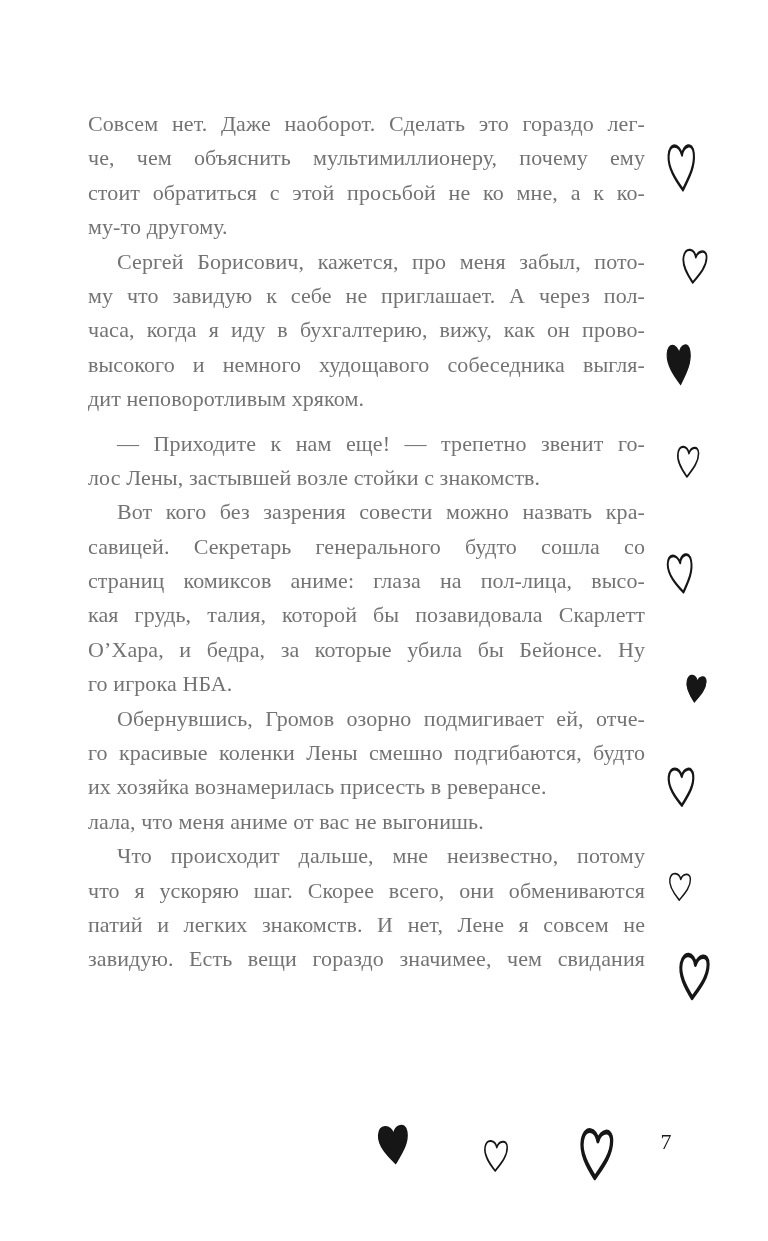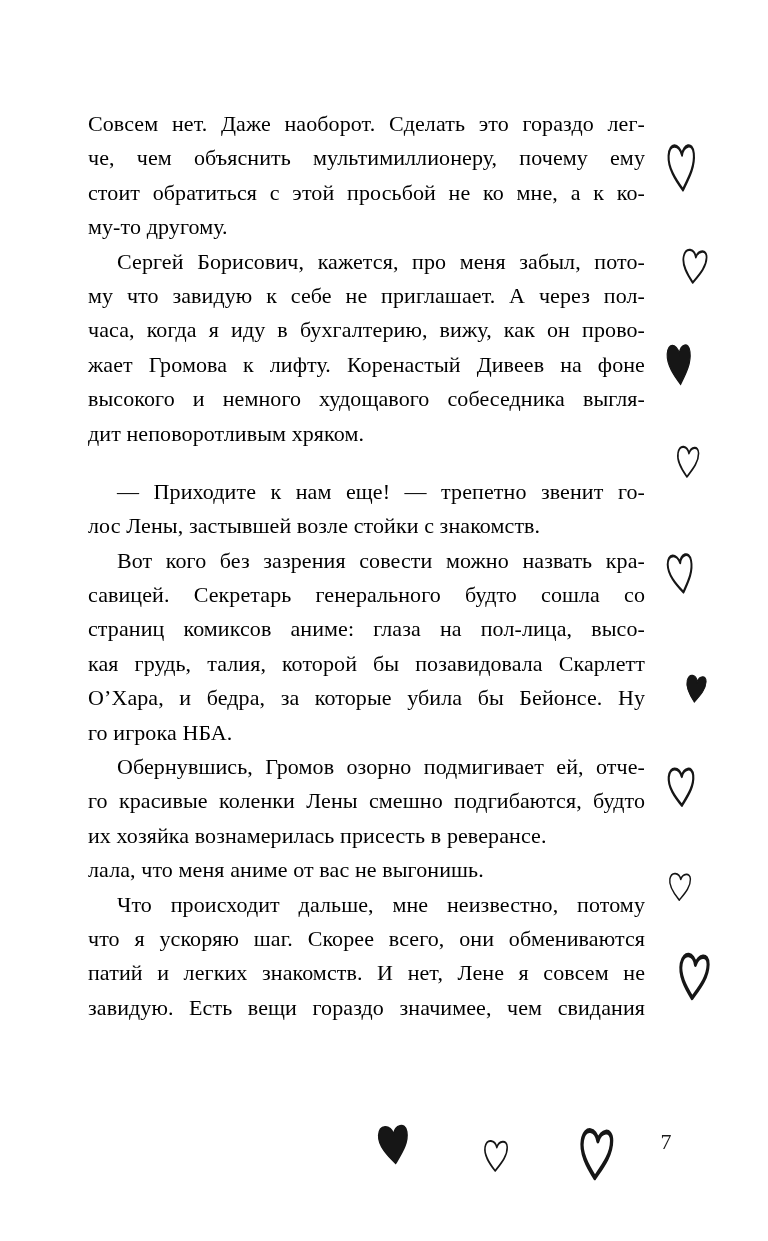--- a/index.html
+++ b/index.html
@@ -4,21 +4,21 @@
 <style>
   html,body{margin:0;padding:0;}
   body{
     width:768px;height:1241px;background:#ffffff;position:relative;
     font-family:"Liberation Serif","DejaVu Serif",serif;
     overflow:hidden;
   }
   .page{position:absolute;inset:0;}
   .text-block{
     position:absolute;left:88px;top:107px;width:557px;
-    color:#000000;
+    color:#737373;
   }
   .line{
     height:34.4px;line-height:34.4px;font-size:22px;
     letter-spacing:0.1px;
   }
   .just{text-align:justify;text-align-last:justify;}
   .indent{text-indent:29px;}
   .page-number{
     position:absolute;left:652px;top:1129px;width:28px;
     font-size:22px;color:#1b1b1b;text-align:center;
@@ -33,25 +33,24 @@
       <div>
         <div class="line just">Совсем нет. Даже наоборот. Сделать это гораздо лег-</div>
         <div class="line just">че, чем объяснить мультимиллионеру, почему ему</div>
         <div class="line just">стоит обратиться с этой просьбой не ко мне, а к ко-</div>
         <div class="line">му-то другому.</div>
       </div>
       <div>
         <div class="line just indent">Сергей Борисович, кажется, про меня забыл, пото-</div>
         <div class="line just">му что завидую к себе не приглашает. А через пол-</div>
         <div class="line just">часа, когда я иду в бухгалтерию, вижу, как он прово-</div>
-        <div class="line just">жает Громова к лифту. Коренастый Дивеев на фоне</div>
         <div class="line just">высокого и немного худощавого собеседника выгля-</div>
         <div class="line">дит неповоротливым хряком.</div>
       </div>
-      <div style="margin-top: 24px;">
+      <div style="margin-top: 10px;">
         <div class="line just indent">— Приходите к нам еще! — трепетно звенит го-</div>
         <div class="line">лос Лены, застывшей возле стойки с знакомств.</div>
       </div>
       <div>
         <div class="line just indent">Вот кого без зазрения совести можно назвать кра-</div>
         <div class="line just">савицей. Секретарь генерального будто сошла со</div>
         <div class="line just">страниц комиксов аниме: глаза на пол-лица, высо-</div>
         <div class="line just">кая грудь, талия, которой бы позавидовала Скарлетт</div>
         <div class="line just">О’Хара, и бедра, за которые убила бы Бейонсе. Ну</div>
         <div class="line">го игрока НБА.</div>

